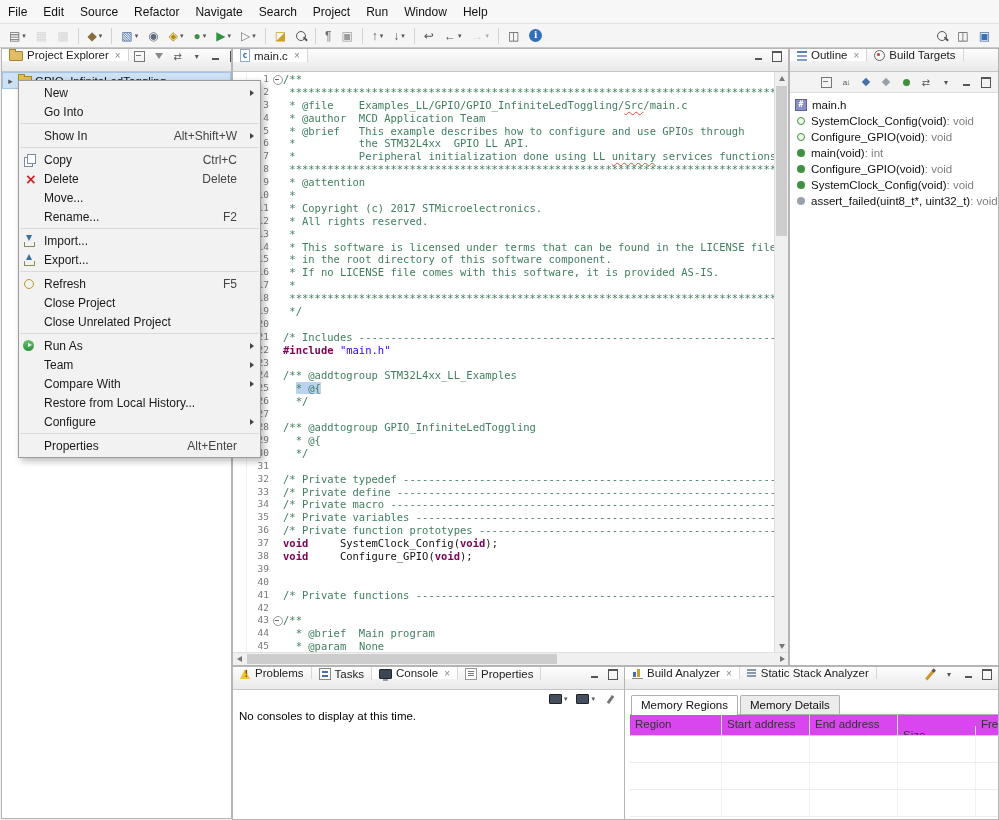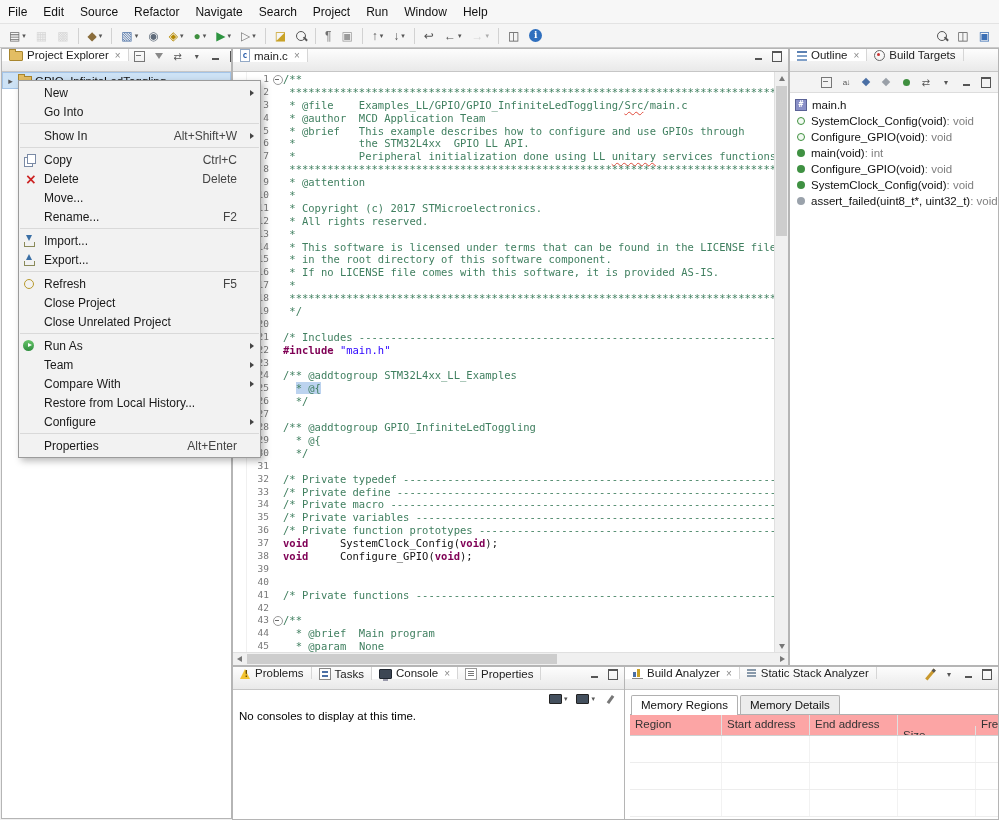--- a/index.html
+++ b/index.html
@@ -140,21 +140,21 @@
   
   .console-toolbar{height:18px;flex:none;display:flex;justify-content:flex-end;align-items:center;gap:9px;padding:0 8px;background:#fff}
   .console-msg{font-size:11.5px;padding:2px 6px;color:#000}
 
   
   .ba-content{flex:1;background:#fff;padding:5px 0 0 5px;overflow:hidden}
   .subtabs{display:flex;align-items:flex-end;border-bottom:1px solid #b0b0b0;padding-left:1px}
   .subtab{font-size:11.5px;padding:3px 9px;border:1px solid #b0b0b0;border-bottom:none;background:#ececec;
           margin-right:2px;border-radius:2px 2px 0 0}
   .subtab.sel{background:#fff;padding-bottom:4px;margin-bottom:-1px}
-  .th-row{display:flex;height:20px;border-bottom:1px solid #d0d0d0;background:#fca5a5}
+  .th-row{display:flex;height:20px;border-bottom:1px solid #d0d0d0;background:#d946ef}
   .th{font-size:11.5px;color:#333;padding:3px 0 0 5px;border-right:1px solid #e0e0e0;box-sizing:border-box;
       white-space:nowrap;overflow:hidden;flex:none}
   .tb-row{display:flex;height:26px;border-bottom:1px solid #ededed}
   .td{border-right:1px solid #f2f2f2;box-sizing:border-box;flex:none;height:100%}
 
   
   .ctxmenu{position:absolute;left:18px;top:80px;width:241px;background:#f2f2f2;border:1px solid #9b9b9b;
            box-shadow:3px 3px 7px rgba(0,0,0,.28);z-index:50;padding:2px 0;font-size:12px}
   .citem{display:flex;align-items:center;height:19px;padding:0 4px 0 3px}
   .cicon{width:18px;height:14px;flex:none;margin-right:4px;position:relative}

